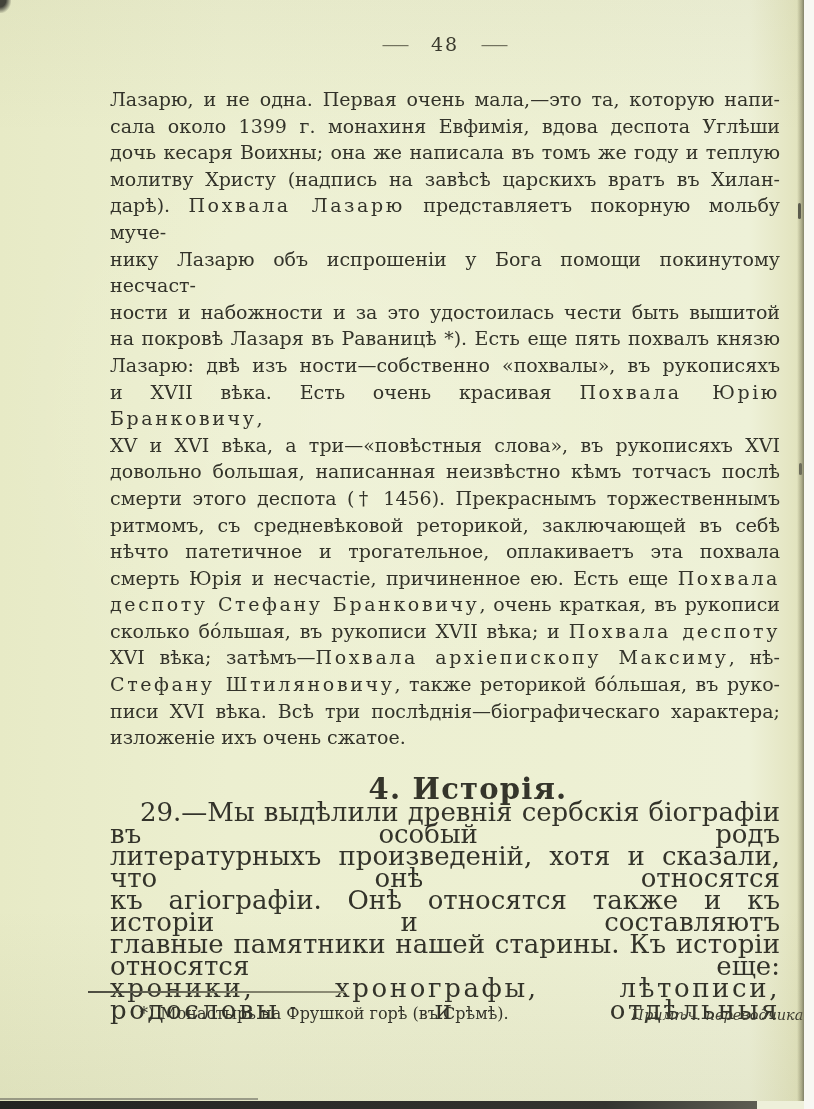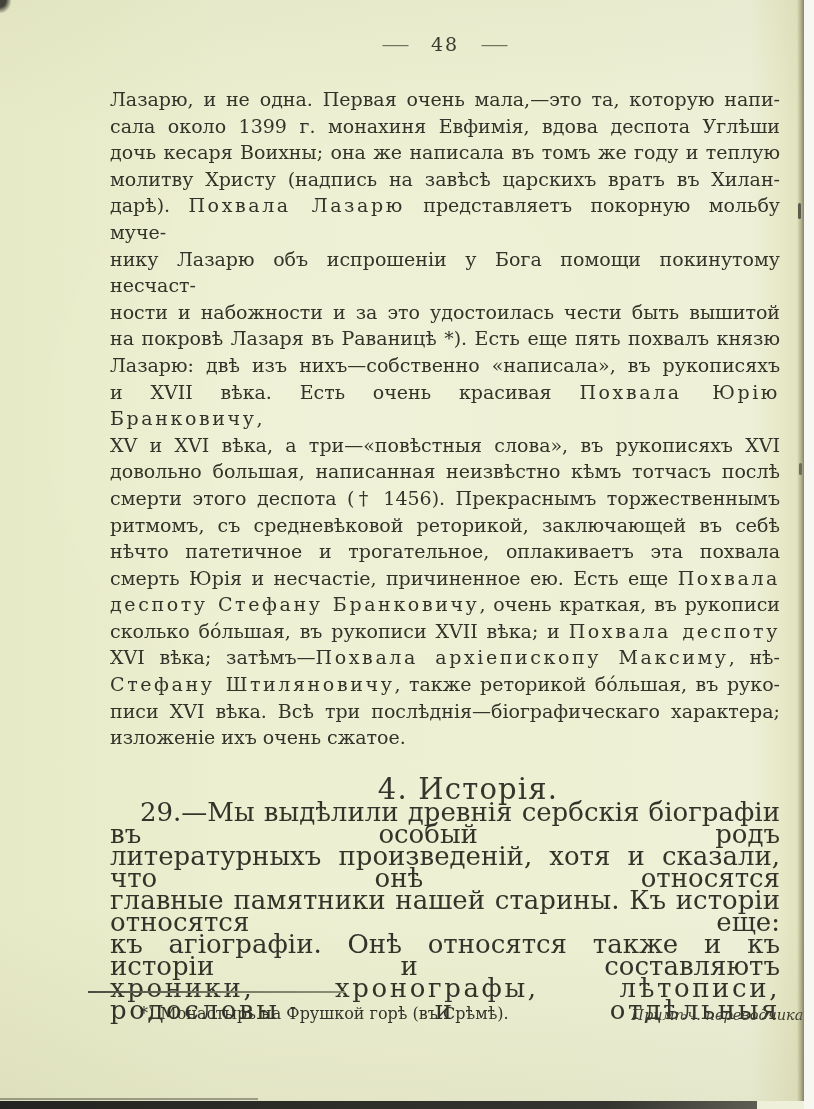--- a/index.html
+++ b/index.html
@@ -23,21 +23,21 @@
   .para{position:absolute;left:110px;width:670px;}
   .p1{top:86px;font-size:19px;line-height:26.6px;}
   .p2{top:801px;font-size:26px;line-height:22px;}
   .tline{text-align:justify;text-align-last:justify;}
   .tline.flush{text-align-last:left;}
   .sp{letter-spacing:2.6px;}
   
   .heading{
     position:absolute;top:772px;left:110px;width:670px;
     text-align:center;text-indent:46px;
-    font-size:29px;letter-spacing:1.2px;color:#35352b;
+    font-size:29px;letter-spacing:1.2px;color:#35352b;font-weight:bold;
   }
   
   .fn-rule{
     position:absolute;top:991px;left:88px;width:257px;height:2px;
     background:linear-gradient(to right,#4c4c40,#7d7d68 60%,#8f8f78);
   }
   .footnote{
     position:absolute;top:1004px;left:114px;width:694px;
     font-size:16px;display:flex;align-items:flex-end;
   }
@@ -70,43 +70,43 @@
 
   <div class="para p1">
       <div class="tline"><span>Лазарю, и не одна. Первая очень мала,—это та, которую напи-</span></div>
       <div class="tline"><span>сала около 1399 г. монахиня Евфимія, вдова деспота Углѣши</span></div>
       <div class="tline"><span>дочь кесаря Воихны; она же написала въ томъ же году и теплую</span></div>
       <div class="tline"><span>молитву Христу (надпись на завѣсѣ царскихъ вратъ въ Хилан-</span></div>
       <div class="tline"><span>дарѣ). </span><span class="sp">Похвала Лазарю</span><span> представляетъ покорную мольбу муче-</span></div>
       <div class="tline"><span>нику Лазарю объ испрошеніи у Бога помощи покинутому несчаст-</span></div>
       <div class="tline"><span>ности и набожности и за это удостоилась чести быть вышитой</span></div>
       <div class="tline"><span>на покровѣ Лазаря въ Раваницѣ *). Есть еще пять похвалъ князю</span></div>
-      <div class="tline"><span>Лазарю: двѣ изъ нихъ—собственно «написала», въ рукописяхъ</span></div>
+      <div class="tline"><span>Лазарю: двѣ изъ ности—собственно «похвалы», въ рукописяхъ</span></div>
       <div class="tline"><span>и XVII вѣка. Есть очень красивая </span><span class="sp">Похвала Юрію Бранковичу</span><span>,</span></div>
       <div class="tline"><span>XV и XVI вѣка, а три—«повѣстныя слова», въ рукописяхъ XVI</span></div>
       <div class="tline"><span>довольно большая, написанная неизвѣстно кѣмъ тотчасъ послѣ</span></div>
       <div class="tline"><span>смерти этого деспота († 1456). Прекраснымъ торжественнымъ</span></div>
       <div class="tline"><span>ритмомъ, съ средневѣковой реторикой, заключающей въ себѣ</span></div>
       <div class="tline"><span>нѣчто патетичное и трогательное, оплакиваетъ эта похвала</span></div>
       <div class="tline"><span>смерть Юрія и несчастіе, причиненное ею. Есть еще </span><span class="sp">Похвала</span></div>
       <div class="tline"><span class="sp">деспоту Стефану Бранковичу</span><span>, очень краткая, въ рукописи</span></div>
       <div class="tline"><span>сколько бо́льшая, въ рукописи XVII вѣка; и </span><span class="sp">Похвала деспоту</span></div>
       <div class="tline"><span>XVI вѣка; затѣмъ—</span><span class="sp">Похвала архіепископу Максиму</span><span>, нѣ-</span></div>
       <div class="tline"><span class="sp">Стефану Штиляновичу</span><span>, также реторикой бо́льшая, въ руко-</span></div>
       <div class="tline"><span>писи XVI вѣка. Всѣ три послѣднія—біографическаго характера;</span></div>
       <div class="tline flush"><span>изложеніе ихъ очень сжатое.</span></div>
     </div>
 
   <div class="heading">4. Исторія.</div>
 
   <div class="para p2">
       <div class="tline" style="text-indent: 30px;"><span>29.—Мы выдѣлили древнія сербскія біографіи въ особый родъ</span></div>
       <div class="tline"><span>литературныхъ произведеній, хотя и сказали, что онѣ относятся</span></div>
+      <div class="tline"><span>къ агіографіи. Онѣ относятся также и къ исторіи и составляютъ</span></div>
       <div class="tline"><span>главные памятники нашей старины. Къ исторіи относятся еще:</span></div>
-      <div class="tline"><span>къ агіографіи. Онѣ относятся также и къ исторіи и составляютъ</span></div>
       <div class="tline"><span class="sp">хроники, хронографы, лѣтописи, родословы и отдѣльныя</span></div>
     </div>
 
   <div class="fn-rule"></div>
 
   <div class="footnote">
     <span class="fn-left"><span class="fn-marker">*)</span><span>Монастырь на Фрушкой горѣ (въ Срѣмѣ).</span></span>
     <span class="fn-right">Примѣч. переводчика.</span>
   </div>
 

